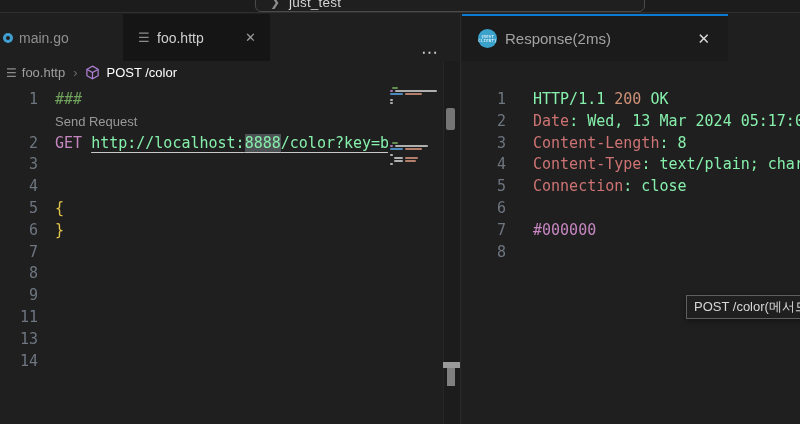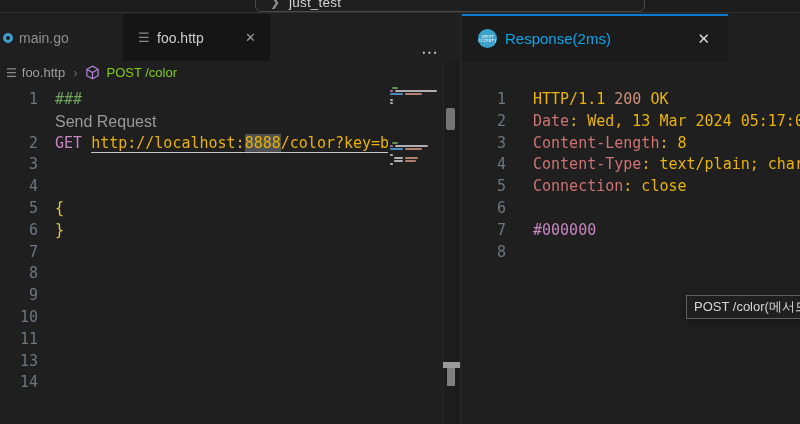--- a/index.html
+++ b/index.html
@@ -20,57 +20,57 @@
 
   
   .tabs-row { position:absolute; left:0; top:14px; width:660px; height:47px; background:#1f1f1f; }
   .tab { position:absolute; top:0; height:47px; display:flex; align-items:center; cursor:pointer; }
   .tab-maingo { left:0; width:123px; background:#1f1f1f; padding-left:3px; }
   .tab-foohttp { left:123px; width:147px; background:#151515; padding-left:15px; }
   .tab-response { left:462px; width:266px; background:#1b1b1b; border-top:2.5px solid #0c7bd4; padding-left:16px; }
   .tab-label { font-size:14px; }
   .tab-maingo .tab-label { color:#8f8f8f; margin-left:6px; }
   .tab-foohttp .tab-label { color:#cfcfcf; margin-left:7px; }
-  .tab-response .tab-label { color:#0ea5e9; font-size:15px; margin-left:8px; }
+  .tab-response .tab-label { color:#a3a3a3; font-size:15px; margin-left:8px; }
   .tab-close { margin-left:auto; color:#9d9d9d; font-size:13px; padding:2px 4px; }
   .tab-foohttp .tab-close { margin-right:10px; }
   .tab-response .tab-close { margin-right:14px; color:#d8d8d8; font-size:15px; }
   .go-icon { width:10px; height:10px; border-radius:50%; border:3px solid #3f9fd0; background:#1f1f1f; flex:0 0 auto; }
   .list-icon { width:12px; color:#8a8a8a; font-size:13px; line-height:1; flex:0 0 auto; }
   .rest-icon { width:19px; height:19px; border-radius:50%; background:#3ba2cc; color:#fff;
     display:flex; flex-direction:column; align-items:center; justify-content:center;
     font-size:4px; line-height:4px; letter-spacing:.2px; flex:0 0 auto; font-family:"DejaVu Sans Mono",monospace; }
   .more-actions { position:absolute; left:421px; top:28px; color:#cfcfcf; font-size:17px; letter-spacing:1px; cursor:pointer; }
   .group-divider { position:absolute; left:460px; top:14px; width:1px; height:410px; background:#2a2a2a; }
 
   
   .breadcrumb { position:absolute; left:0; top:61px; width:443px; height:23px; background:#1f1f1f;
     display:flex; align-items:center; font-size:13px; padding-left:6px; }
   .bc-file-icon { color:#8a8a8a; font-size:12px; margin-right:5px; }
   .bc-file { color:#9f9f9f; }
   .bc-sep { color:#6d6d6d; margin:0 8px; font-size:13px; }
   .bc-cube { width:15px; height:15px; margin-right:6px; }
-  .bc-symbol { color:#84cc16; }
+  .bc-symbol { color:#ffffff; }
 
   
   .editor-left { position:absolute; left:0; top:84px; width:388px; height:340px;
     background:#1f1f1f; overflow:hidden; padding-top:5px; }
   .editor-right { position:absolute; left:461px; top:61px; width:339px; height:363px;
     background:#1f1f1f; overflow:hidden; padding-top:28px; }
   .code-row { height:21.8px; line-height:21.8px; display:flex; white-space:pre;
     font-family:"DejaVu Sans Mono", monospace; font-size:15px; }
   .num { color:#6e7681; text-align:right; flex:0 0 auto; }
   .editor-left .num { width:38px; }
   .editor-left .code { margin-left:17px; }
   .editor-right .num { width:45px; }
   .editor-right .code { margin-left:27px; }
-  .codelens { color:#999999; font-family:"Liberation Sans", sans-serif; font-size:16px; cursor:pointer; }
+  .codelens { color:#999999; font-family:"Liberation Sans", sans-serif; font-size:13px; cursor:pointer; }
   .editor-left .codelens { margin-left:55px; }
   .c-green { color:#6fa25c; } .c-purple { color:#c586c0; } .c-blue { color:#569cd6; }
-  .c-orange { color:#ce9178; } .c-yellow { color:#e3c54b; } .c-red { color:#ce7373; } .c-fg { color:#eab308; }
+  .c-orange { color:#ce9178; } .c-yellow { color:#e3c54b; } .c-red { color:#ce7373; } .c-fg { color:#86efac; }
   .u { text-decoration:underline; text-underline-offset:3.5px; text-decoration-color:#c8c8c8; }
   .hl { background:#4d5154; }
 
   
   .minimap { position:absolute; left:388px; top:84px; width:55px; height:340px; background:#1f1f1f; overflow:hidden; }
   .mm { position:absolute; height:2px; opacity:.85; border-radius:1px; }
   .scroll-strip { position:absolute; left:443px; top:61px; width:17px; height:363px;
     background:#1c1c1c; border-left:1px solid #262626; }
   .scroll-thumb { position:absolute; left:446px; top:108px; width:9px; height:22px; background:#757575; border-radius:2px; }
   .t-bar { position:absolute; left:443px; top:362px; width:17px; height:6px; background:#9a9a9a; }
@@ -128,21 +128,20 @@
     <div class="code-row"><span class="num">1</span><span class="code"><span class="c-green">###</span></span></div>
     <div class="code-row"><span class="codelens">Send Request</span></div>
     <div class="code-row"><span class="num">2</span><span class="code"><span class="c-purple">GET </span><span class="c-fg u">http://localhost:</span><span class="c-fg u hl">8888</span><span class="c-fg u">/color?key=b</span></span></div>
     <div class="code-row"><span class="num">3</span></div>
     <div class="code-row"><span class="num">4</span><span class="code"></span></div>
     <div class="code-row"><span class="num">5</span><span class="code"><span class="c-yellow">{</span></span></div>
     <div class="code-row"><span class="num">6</span><span class="code"><span class="c-yellow">}</span></span></div>
     <div class="code-row"><span class="num">7</span><span class="code"></span></div>
     <div class="code-row"><span class="num">8</span><span class="code"></span></div>
     <div class="code-row"><span class="num">9</span><span class="code"></span></div>
-    <div class="code-row"><span class="num">10</span><span class="code"></span></div>
     <div class="code-row"><span class="num">11</span><span class="code"></span></div>
     <div class="code-row"><span class="num">13</span><span class="code"></span></div>
     <div class="code-row"><span class="num">14</span><span class="code"></span></div>
   </div>
 
 <div class="minimap">
   <div class="mm" style="left:4px;  top:3px;  width:6px;  background:#6fa25c;"></div>
   <div class="mm" style="left:2px;  top:6px;  width:3px;  background:#c586c0;"></div>
   <div class="mm" style="left:7px;  top:6px;  width:42px; background:#c9c9c9;"></div>
   <div class="mm" style="left:2px;  top:9px;  width:13px; background:#569cd6;"></div>

